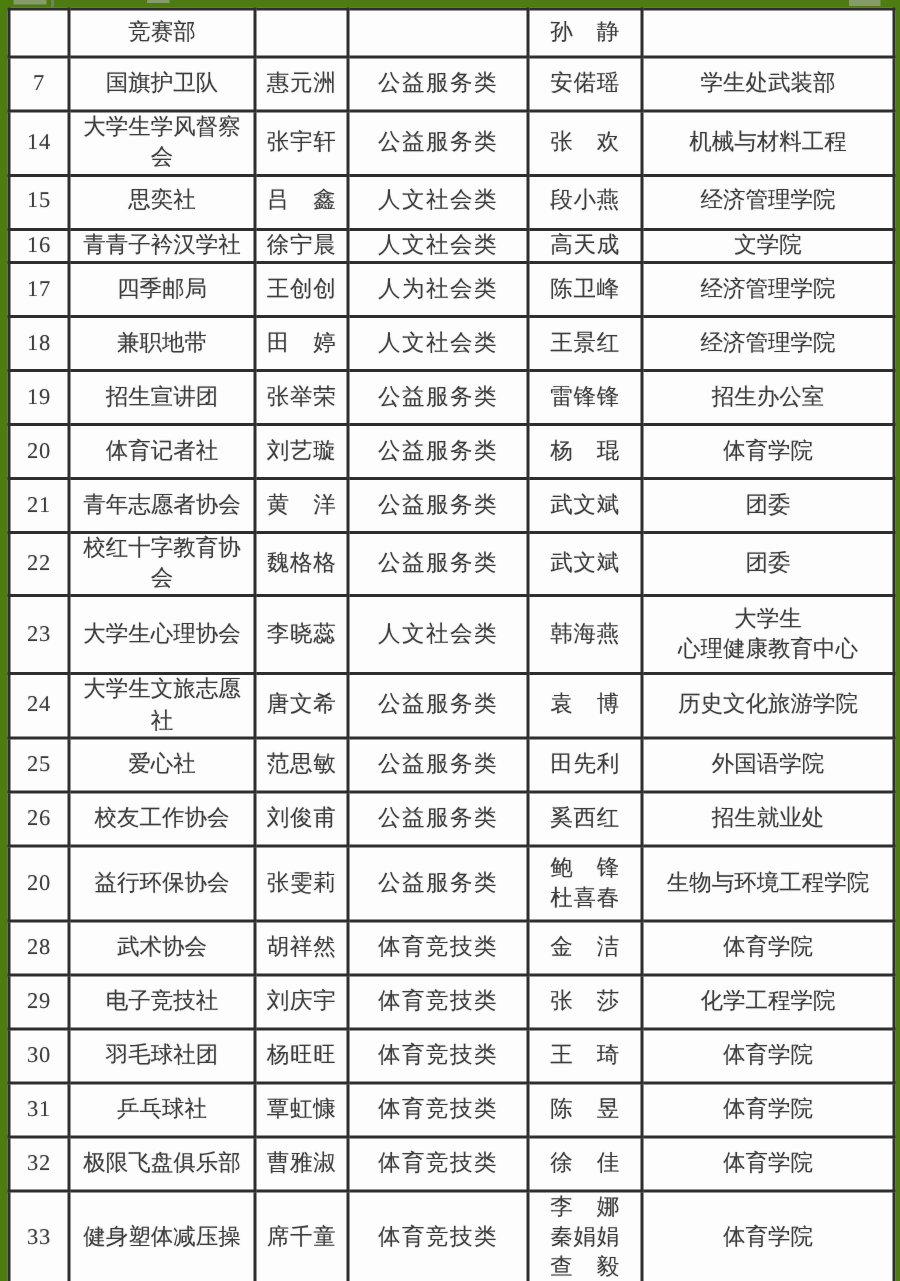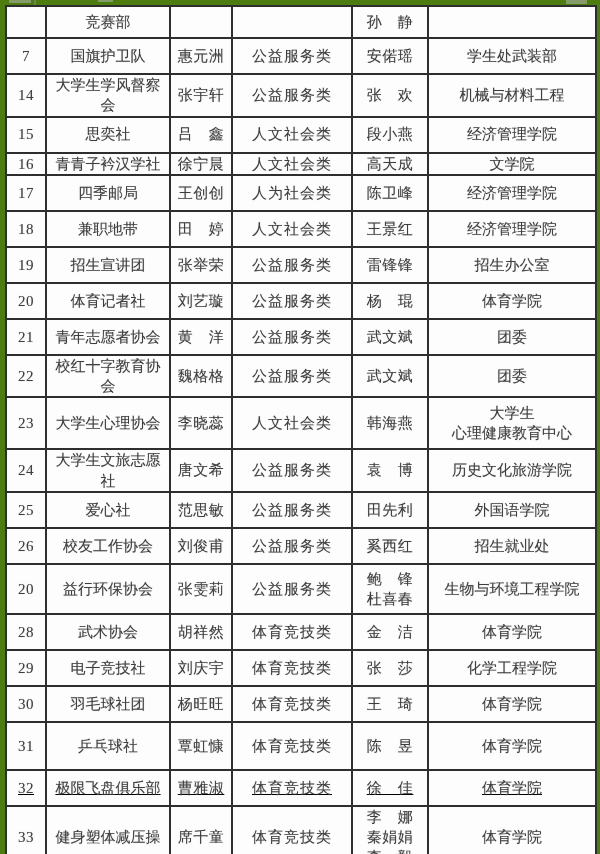--- a/index.html
+++ b/index.html
@@ -220,29 +220,29 @@
           <td class="cell-department">化学工程学院</td>
         </tr>
         <tr style="height: 36px;">
           <td class="cell-no">30</td>
           <td class="cell-organization">羽毛球社团</td>
           <td class="cell-leader">杨旺旺</td>
           <td class="cell-category">体育竞技类</td>
           <td class="cell-advisor">王　琦</td>
           <td class="cell-department">体育学院</td>
         </tr>
-        <tr style="height: 48px;">
+        <tr style="height: 36px;">
           <td class="cell-no">31</td>
           <td class="cell-organization">乒乓球社</td>
           <td class="cell-leader">覃虹慷</td>
           <td class="cell-category">体育竞技类</td>
           <td class="cell-advisor">陈　昱</td>
           <td class="cell-department">体育学院</td>
         </tr>
-        <tr style="height: 36px; text-decoration: underline;">
+        <tr style="height: 36px;">
           <td class="cell-no">32</td>
           <td class="cell-organization">极限飞盘俱乐部</td>
           <td class="cell-leader">曹雅淑</td>
           <td class="cell-category">体育竞技类</td>
           <td class="cell-advisor">徐　佳</td>
           <td class="cell-department">体育学院</td>
         </tr>
         <tr style="height: 58px;">
           <td class="cell-no">33</td>
           <td class="cell-organization">健身塑体减压操</td>

